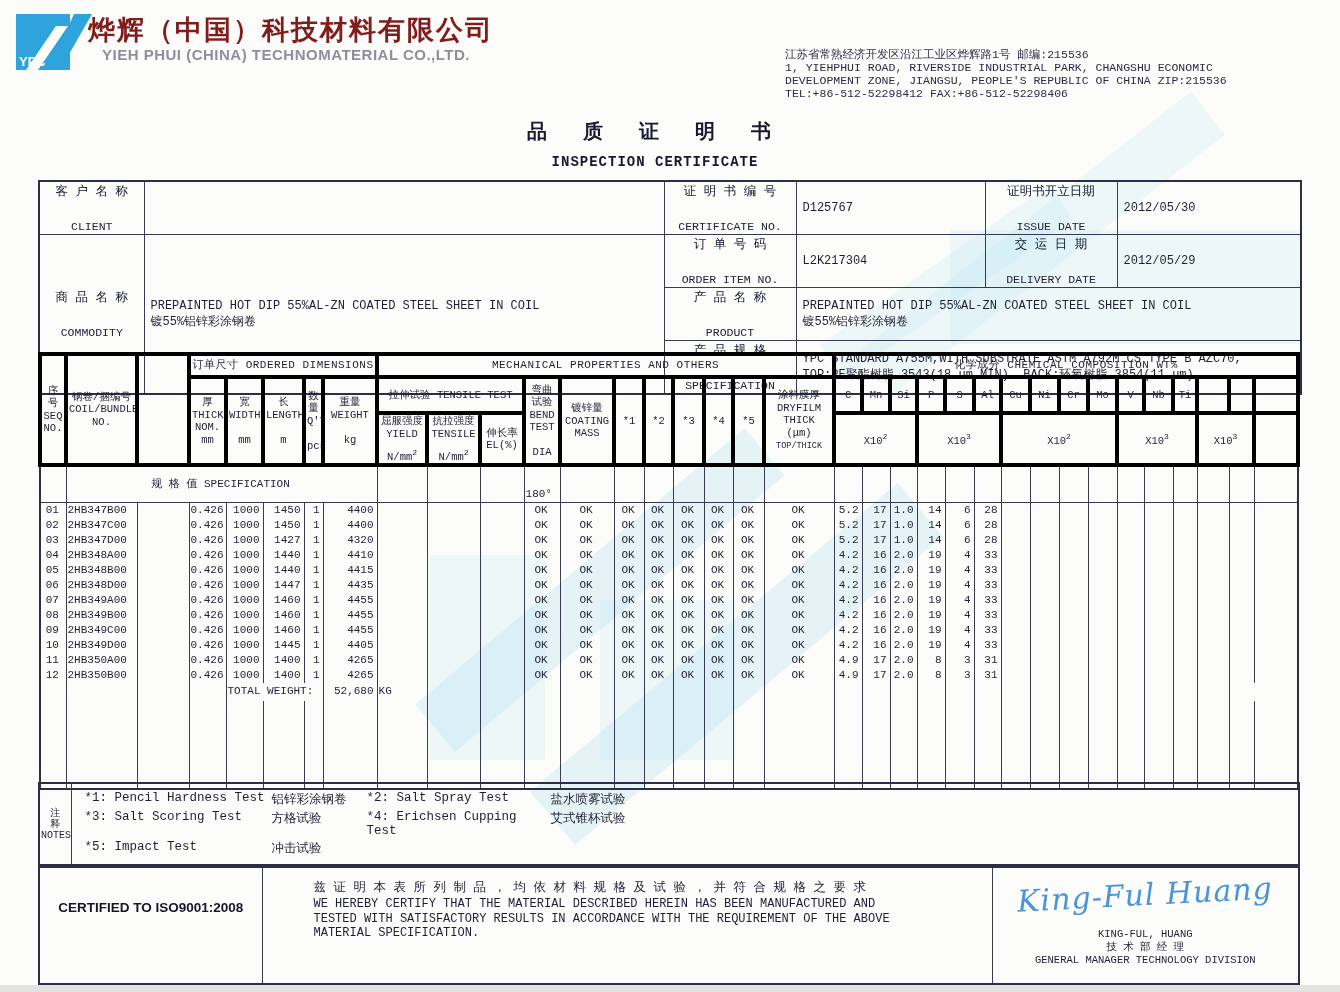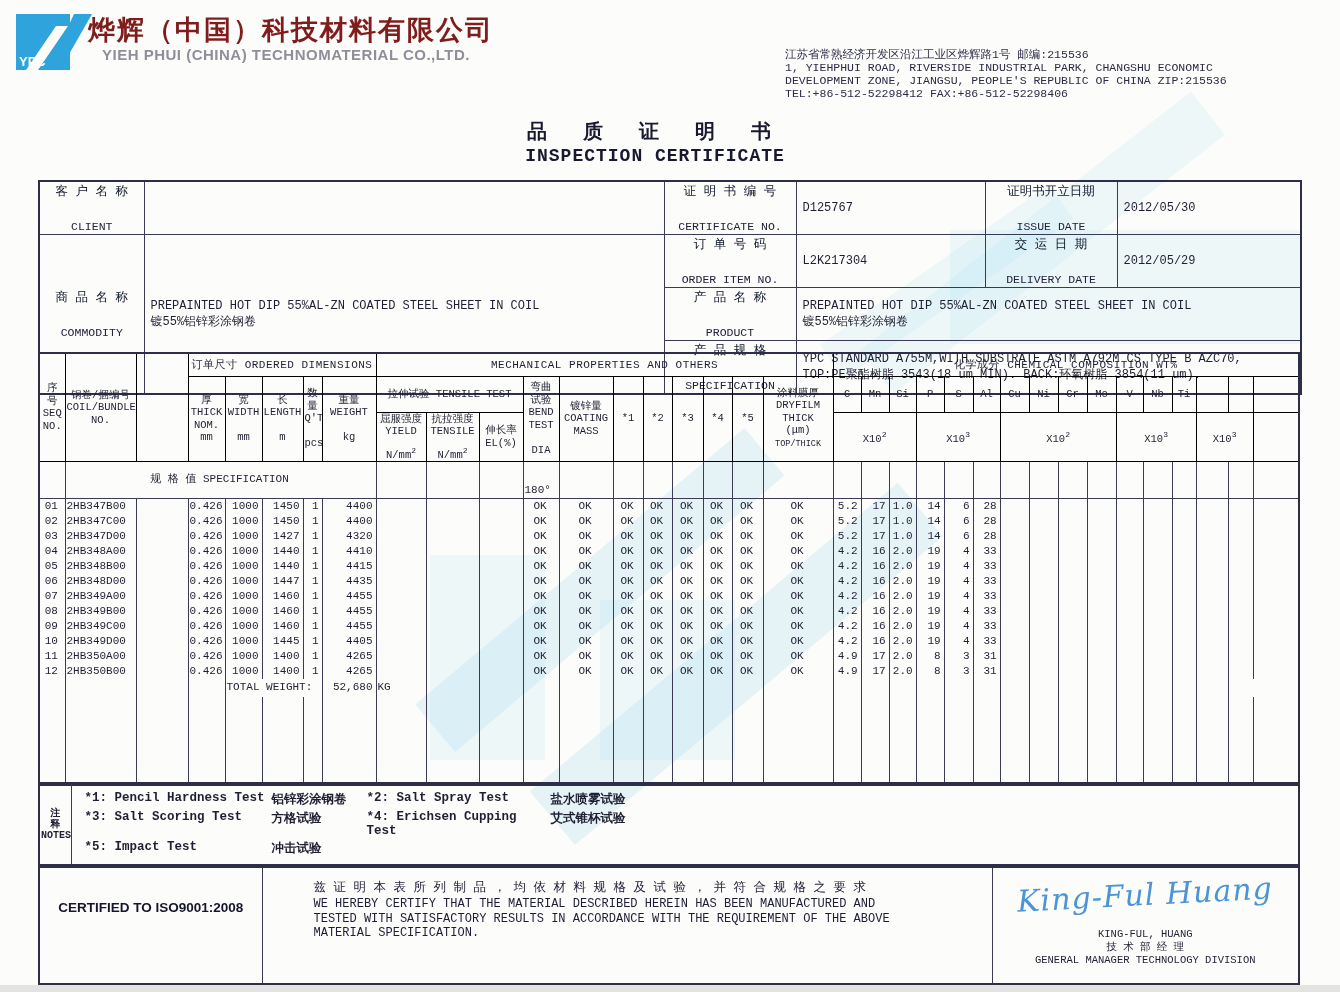--- a/index.html
+++ b/index.html
@@ -9,50 +9,50 @@
   .wm{position:absolute;background:rgba(130,205,235,0.18);pointer-events:none;}
   .wm2{position:absolute;background:rgba(150,215,240,0.13);pointer-events:none;}
   .bottom-strip{position:absolute;left:0;top:985px;width:1340px;height:7px;background:#e3e3e1;}
   
   .logo{position:absolute;left:16px;top:12px;}
   .company-cn{position:absolute;left:88px;top:12px;font-family:"Liberation Sans",sans-serif;font-weight:bold;font-size:27px;letter-spacing:2px;color:#7f1d1d;}
   .company-en{position:absolute;left:102px;top:46px;font-family:"Liberation Sans",sans-serif;font-weight:bold;font-size:15px;letter-spacing:0.5px;color:#8f8f99;}
   .address{position:absolute;left:785px;top:48px;font-size:11.5px;line-height:13px;color:#2c2c46;white-space:pre-line;}
   .title-block{position:absolute;left:455px;top:118px;width:400px;text-align:center;}
   .title-cn{font-size:20px;font-weight:bold;letter-spacing:12px;color:#181830;}
-  .title-en{font-size:18px;font-weight:bold;letter-spacing:1px;color:#181830;margin-top:1px;}
+  .title-en{font-size:14px;font-weight:bold;letter-spacing:1px;color:#181830;margin-top:9px;}
   
   table{border-collapse:collapse;table-layout:fixed;}
   th,td{overflow:hidden;}
   
   .info{position:absolute;left:38px;top:180px;width:1262px;border:2px solid #2e2e48;}
   .info th,.info td{border:1px solid #3a3a55;vertical-align:middle;}
   .info th{font-weight:normal;text-align:center;padding:1px;}
   .lbl-cn{font-size:12.5px;color:#0f172a;}
   .lbl-en{font-size:11.5px;color:#22223a;margin-top:20px;}
   .info td{font-size:12px;padding:2px 6px;text-align:left;}
   .val-2line{white-space:pre-line;line-height:16px;vertical-align:top;}
   .vtop{vertical-align:top;}
   
   .mt{position:absolute;left:38px;top:352px;width:1262px;border:2px solid #2e2e48;}
-  .mt th{font-weight:normal;font-size:10.5px;line-height:12.5px;white-space:pre-line;text-align:center;vertical-align:middle;border:1px solid #000000;padding:0 1px;}
+  .mt th{font-weight:normal;font-size:10.5px;line-height:12.5px;white-space:pre-line;text-align:center;vertical-align:middle;border:4px solid #000000;padding:0 1px;}
   .mt .grp{font-size:11px;letter-spacing:0.5px;}
   .mt td{border-left:1px solid #3a3a55;border-right:1px solid #3a3a55;border-top:none;border-bottom:none;font-size:11px;line-height:15px;padding:0 3px 0 1px;white-space:nowrap;}
   .mt tr.specrow td{border:1px solid #3a3a55;font-size:11px;}
   .speclabel{text-align:center;white-space:pre-line;line-height:14px;}
   .bend-spec{text-align:left;vertical-align:bottom;padding-bottom:2px;}
   .num{text-align:right;}
   .ctr{text-align:center;}
   .lft{text-align:left;padding-left:2px;}
   .unit{margin-top:7px;}
   sup{font-size:8px;}
   .small-sub{font-size:8.5px;margin-top:1px;}
   
   .nt{position:absolute;left:38px;top:782px;width:1262px;height:84px;border:2px solid #2e2e48;}
-  .nt td{border:1px solid #3a3a55;vertical-align:middle;font-weight:bold;}
+  .nt td{border:1px solid #3a3a55;vertical-align:middle;}
   .notes-label{font-size:10px;line-height:11px;text-align:center;white-space:pre-line;}
   .notes-grid{display:grid;grid-template-columns:187px 95px 184px auto;row-gap:2px;font-size:12.5px;padding:4px 0 4px 12px;align-content:start;}
   .ft{position:absolute;left:38px;top:866px;width:1262px;height:119px;border:2px solid #2e2e48;}
   .ft td{border:1px solid #3a3a55;vertical-align:top;}
   .iso-cell{font-family:"Liberation Sans",sans-serif;font-weight:bold;font-size:13.5px;text-align:center;padding-top:32px;color:#15152c;}
   .cert-cn{font-size:12.5px;margin:10px 0 1px 50px;color:#1d1d36;}
   .cert-en{font-size:12px;line-height:14.5px;white-space:pre-line;margin-left:50px;color:#1d1d36;}
   .sig-cell{text-align:center;}
   .sig-script{font-family:"DejaVu Serif","Liberation Serif",serif;font-style:italic;font-size:30px;color:#4a94d8;transform:rotate(-3deg);display:inline-block;margin-top:8px;letter-spacing:1px;}
   .sig-name{font-size:10.5px;margin-top:16px;}

